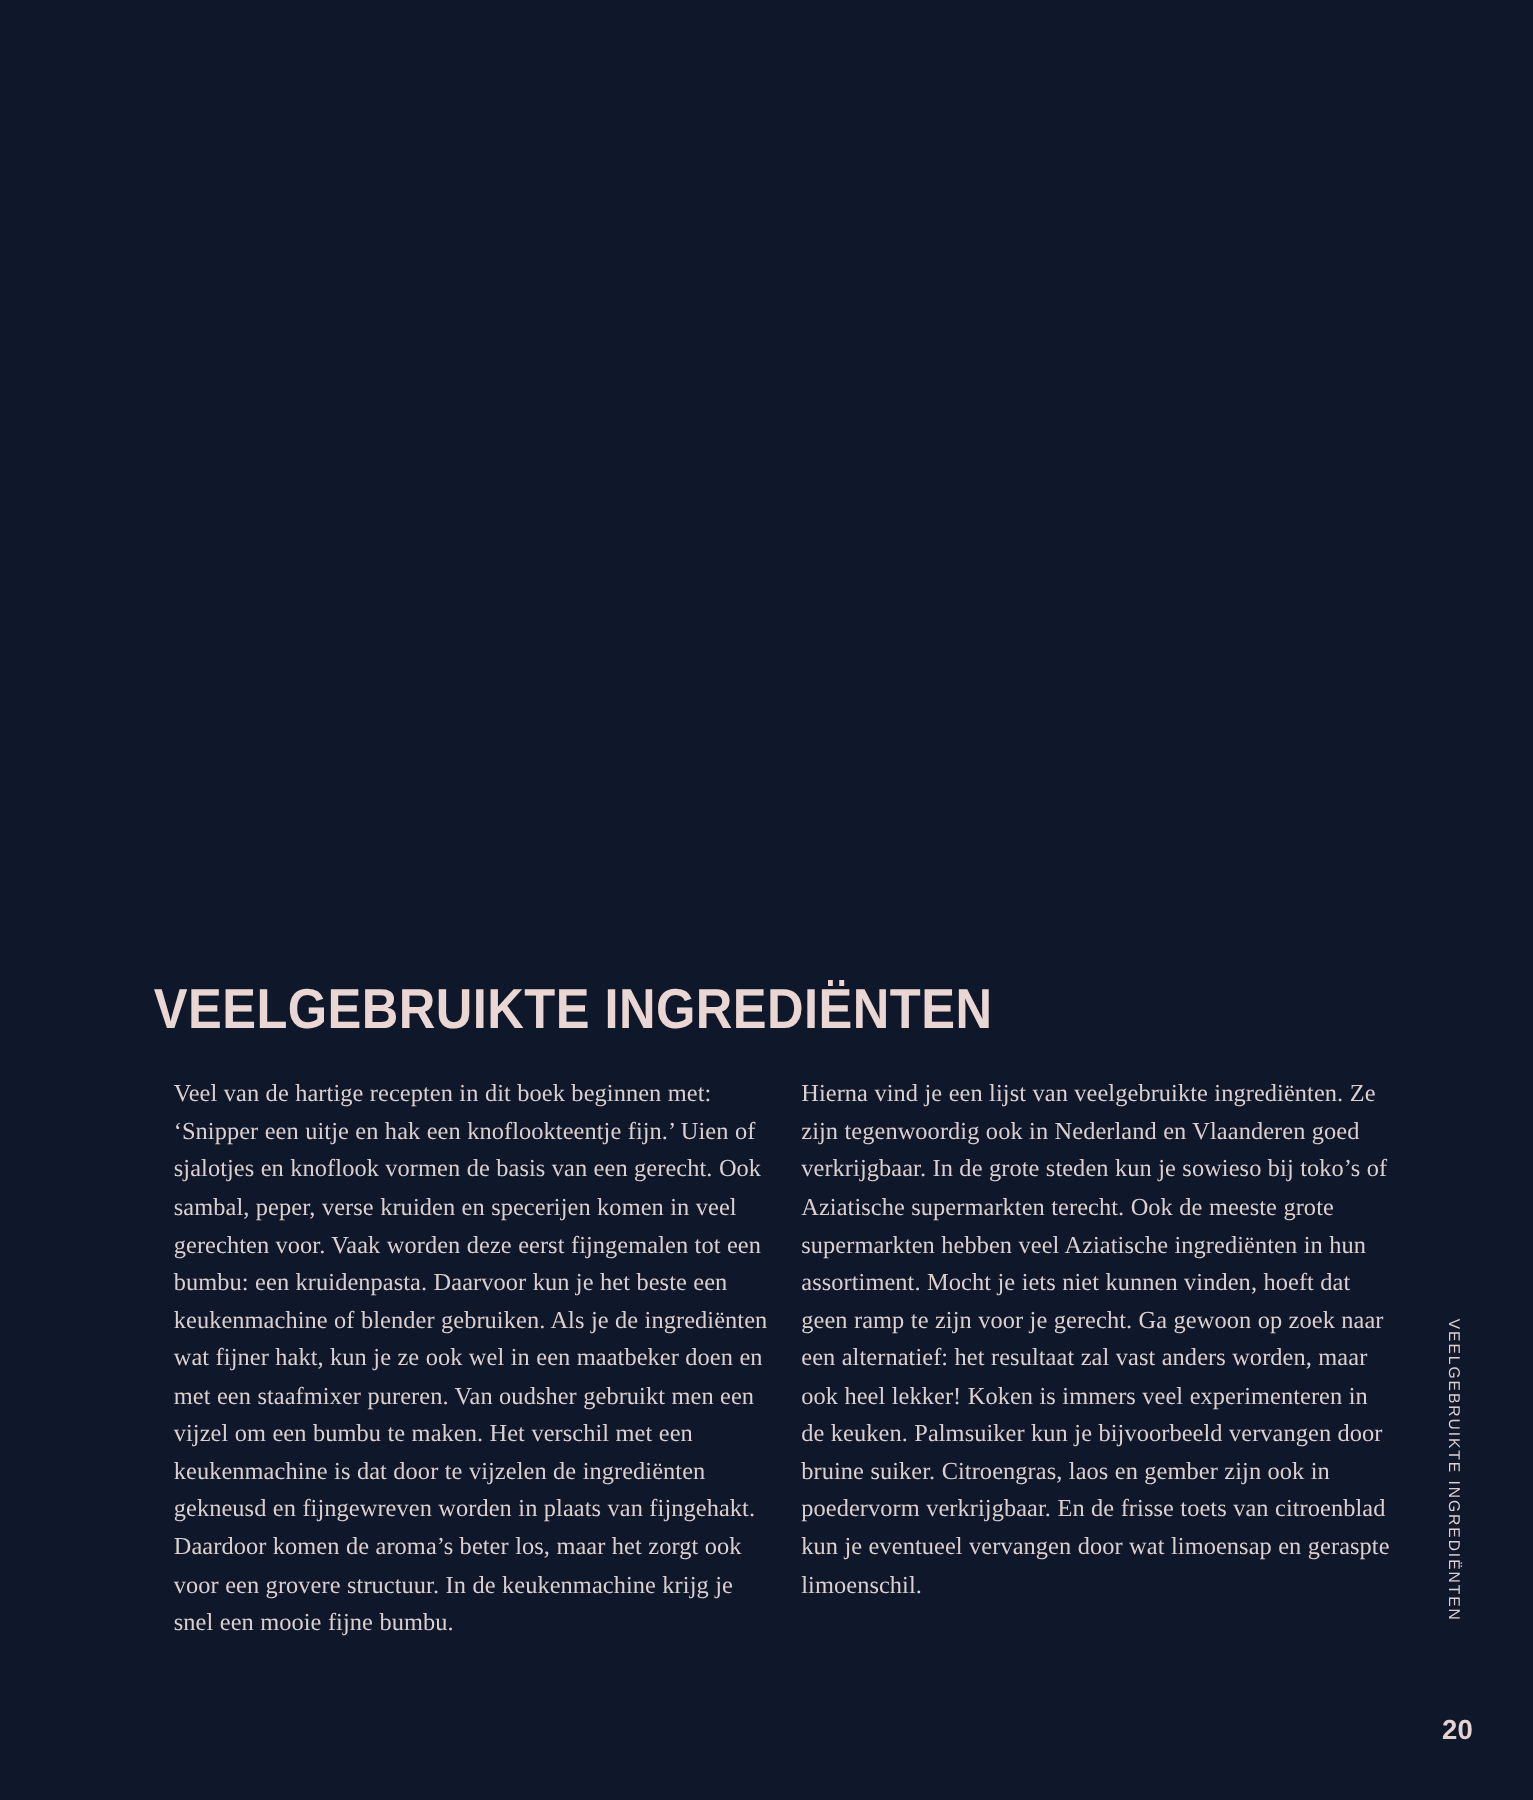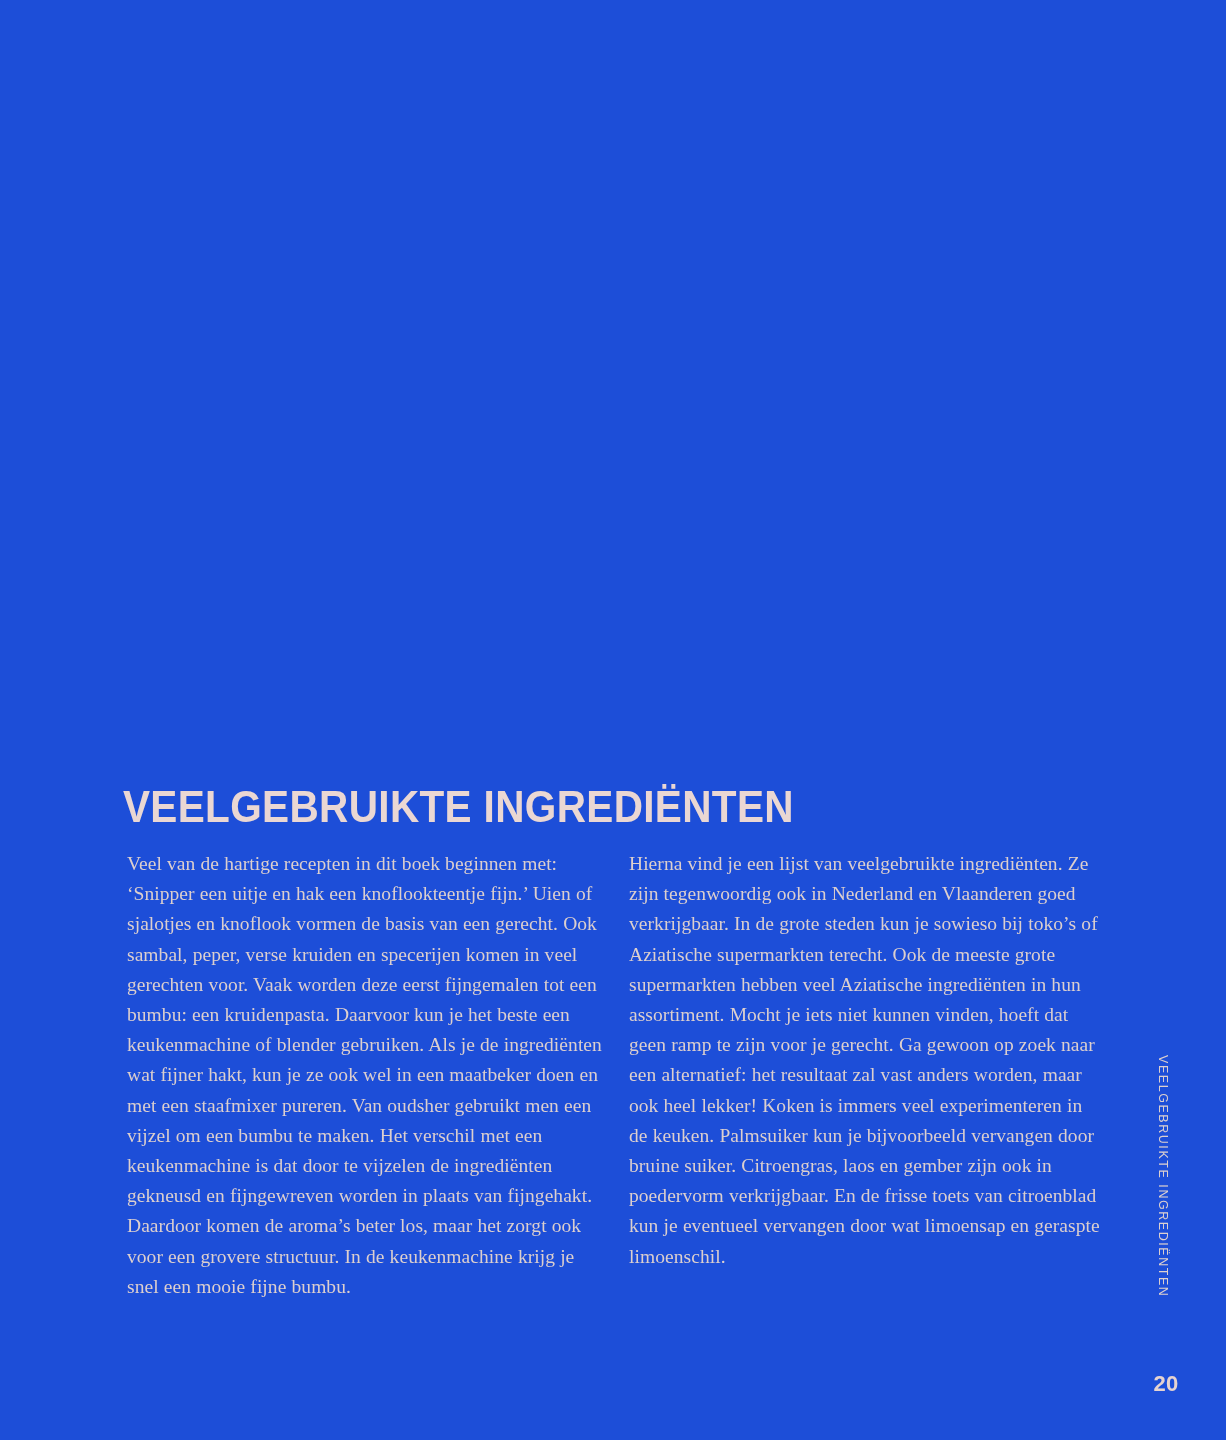--- a/index.html
+++ b/index.html
@@ -11,21 +11,21 @@
     height: 1440px;
     background: #5a4a50;
     font-family: "Liberation Serif", "DejaVu Serif", serif;
     overflow: hidden;
     position: relative;
   }
 
   .page {
     position: absolute;
     inset: 0;
-    background: #1d4ed8;
+    background: #0f172a;
     text-decoration: underline;
   }
 
   
   .page-title {
     position: absolute;
     left: 123px;
     top: 752px;
     font-family: "Liberation Sans Narrow", "Liberation Sans", "DejaVu Sans", sans-serif;
     font-weight: 700;
@@ -44,21 +44,21 @@
     left: 123px;
     top: 845px;
     width: 978px;
     display: flex;
     gap: 26px;
   }
   .column {
     width: 476px;
   }
   .column p {
-    margin: 4px;
+    margin: 16px;
     font-family: "Liberation Serif", "DejaVu Serif", serif;
     font-size: 19.5px;
     line-height: 30.2px;
     color: #dccfce;
     letter-spacing: 0.06px;
     word-spacing: 0.2px;
   }
   .col-left p { width: 476px; }
   .col-right p { width: 476px; }
 

